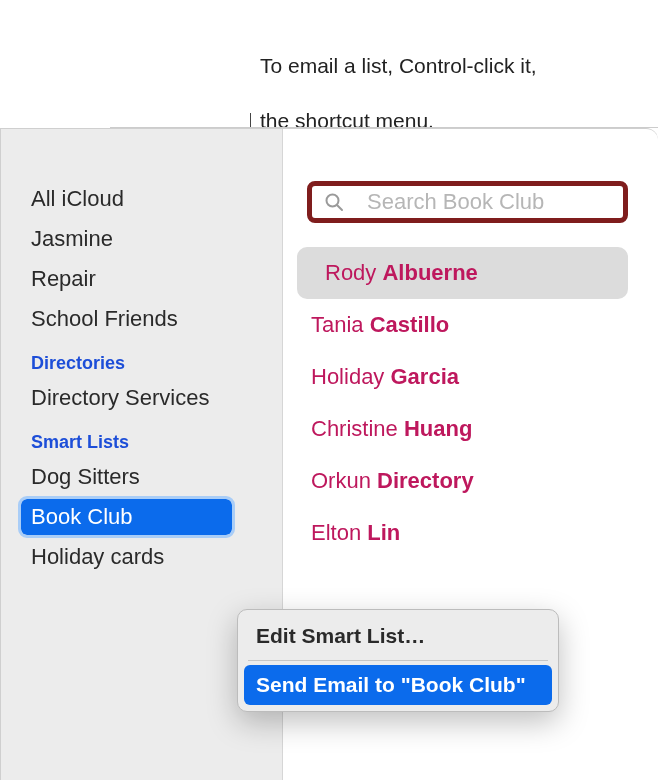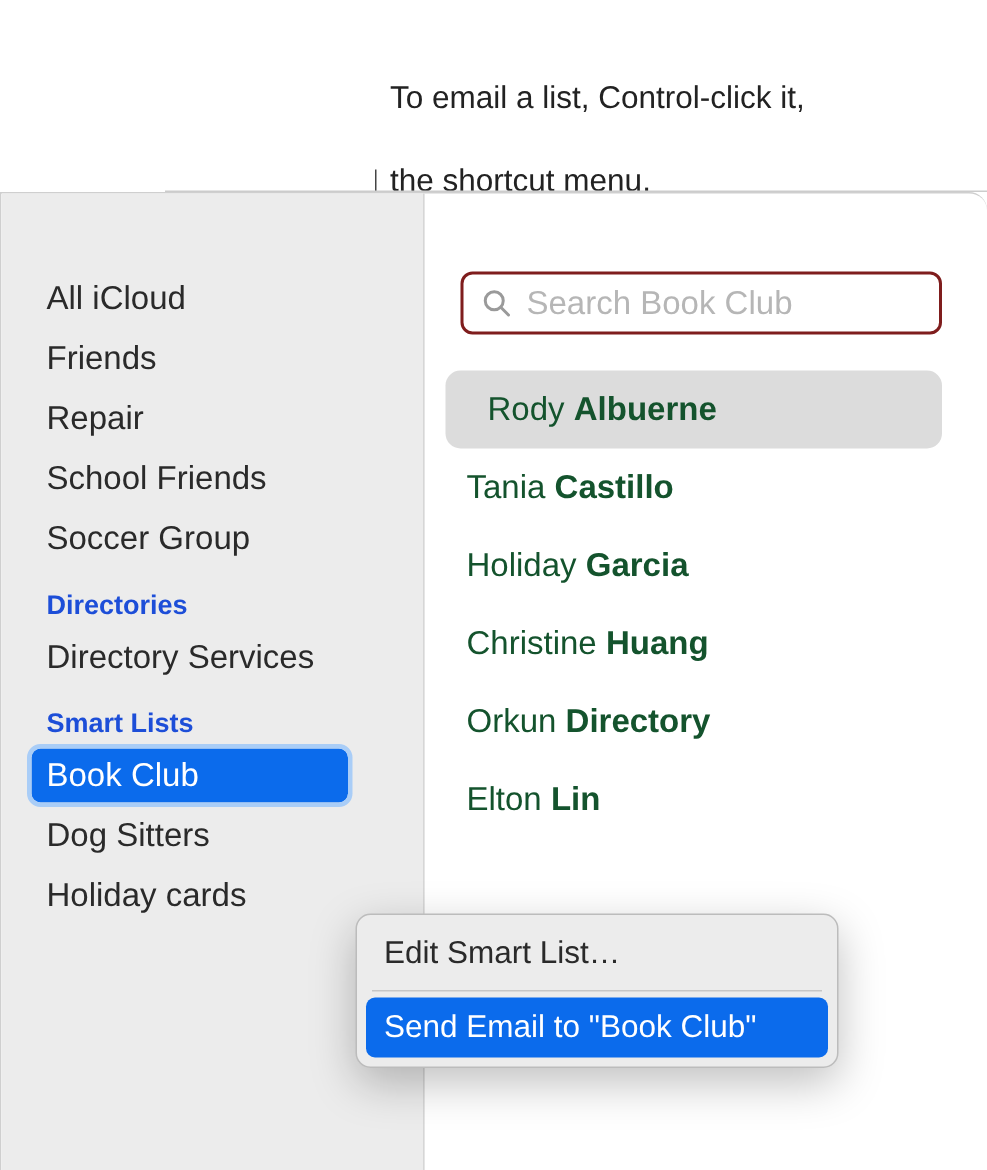--- a/index.html
+++ b/index.html
@@ -105,37 +105,37 @@
       color: #fff;
     }
 
     .main {
       flex: 1;
       padding-top: 52px;
       position: relative;
     }
     .search-field {
       margin: 0 30px 24px 24px;
-      border: 2px solid #7f1d1d;
+      border: 5px solid #7f1d1d;
       border-radius: 8px;
       height: 42px;
       display: flex;
       align-items: center;
       padding: 0 12px;
-      gap: 10px;
+      gap: 23px;
       background: #fff;
     }
     .search-icon svg { display: block; }
     .search-placeholder {
       font-size: 22px;
       color: #b6b6b6;
     }
     .contact-row {
       font-size: 22px;
-      color: #14532d;
+      color: #be185d;
       padding: 13px 20px 13px 28px;
       border-radius: 10px;
       margin-right: 30px;
     }
     .contact-row.selected {
       background: #dcdcdc;
       margin-left: 14px;
     }
     .contact-row .first { font-weight: 400; }
     .contact-row .last { font-weight: 700; }
@@ -150,20 +150,21 @@
       border-radius: 10px;
       padding: 6px;
       box-shadow: 0 10px 30px rgba(0,0,0,0.25);
       z-index: 10;
     }
     .menu-item {
       font-size: 21px;
       color: #2a2a2a;
       padding: 8px 12px;
       border-radius: 6px;
+      font-weight: bold;
     }
     .menu-divider {
       height: 1px;
       background: #c6c6c6;
       margin: 4px 4px;
     }
     .menu-item.highlighted {
       background: #0b6bec;
       color: #fff;
     }
@@ -184,45 +185,42 @@
     <div class="traffic-light tl-close"></div>
     <div class="traffic-light tl-min"></div>
     <div class="traffic-light tl-max"></div>
   </div>
 
   <div class="sidebar">
     <div class="sidebar-item">
       <span class="label">All iCloud</span>
     </div>
     <div class="sidebar-item">
-      <span class="label">Friends</span>
+      <span class="label">Jasmine</span>
     </div>
     <div class="sidebar-item">
       <span class="label">Repair</span>
     </div>
     <div class="sidebar-item">
       <span class="label">School Friends</span>
     </div>
-    <div class="sidebar-item">
-      <span class="label">Soccer Group</span>
-    </div>
 
     <div class="sidebar-heading">Directories</div>
     <div class="sidebar-item">
       <span class="label">Directory Services</span>
     </div>
 
     <div class="sidebar-heading">Smart Lists</div>
 
+    <div class="sidebar-item">
+      <span class="label">Dog Sitters</span>
+    </div>
     <div class="sidebar-item selected">
       <div class="sel-bg"></div>
       <span class="label">Book Club</span>
-    </div>
-    <div class="sidebar-item">
-      <span class="label">Dog Sitters</span>
     </div>
     <div class="sidebar-item">
       <span class="label">Holiday cards</span>
     </div>
   </div>
 
   <div class="main">
     <div class="search-field">
       <span class="search-icon">
         <svg width="20" height="20" viewBox="0 0 20 20">

